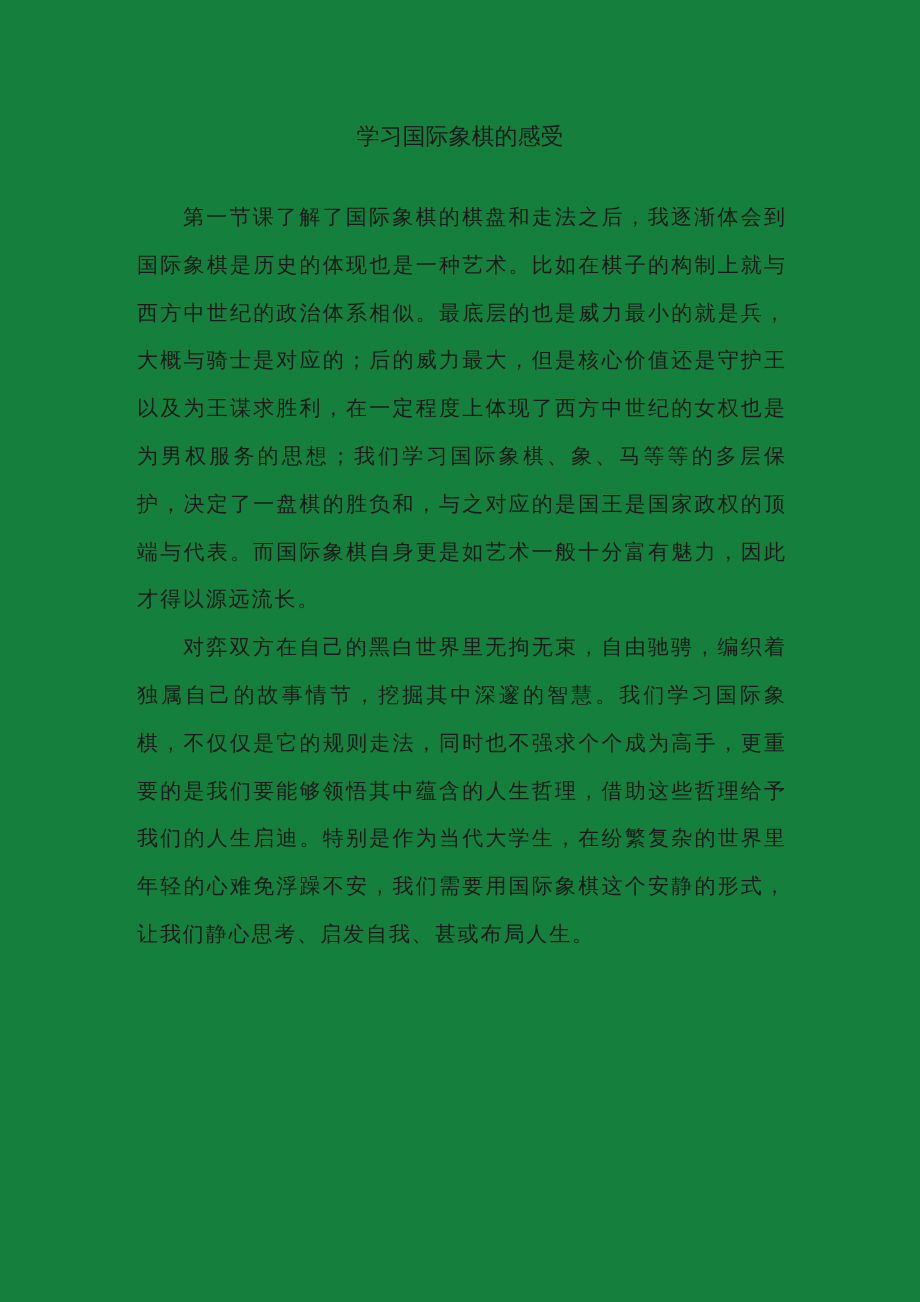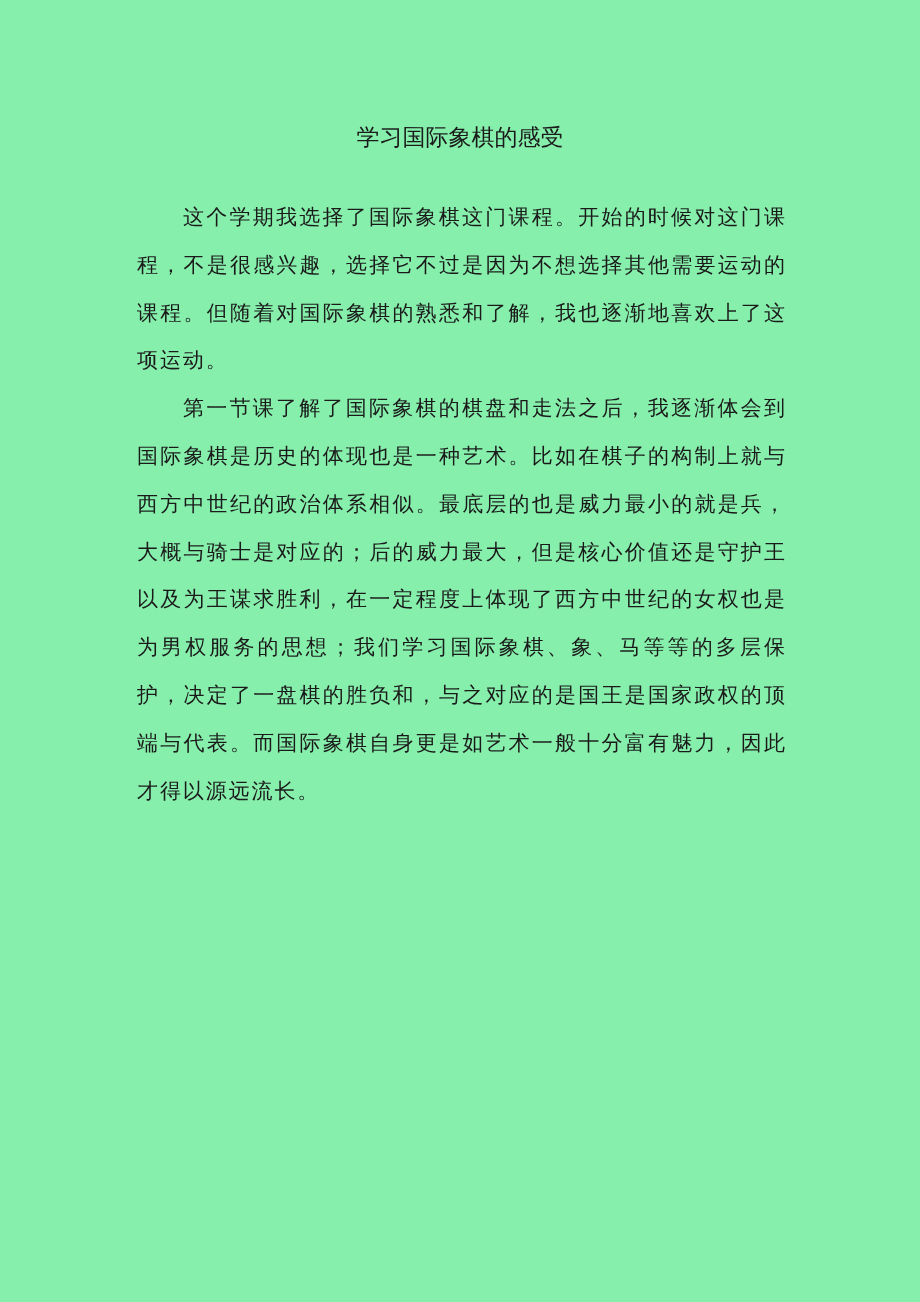--- a/index.html
+++ b/index.html
@@ -14,21 +14,22 @@
     overflow: hidden;
     font-family: "DejaVu Sans", "Liberation Sans", sans-serif;
     color: #1a1a1a;
   }
   .page {
     position: absolute;
     left: 0;
     top: 0;
     width: 920px;
     height: 1302px;
-    background: #86efac;
+    background: #15803d;
+    font-family: Liberation Serif, serif;
   }
   .title {
     position: absolute;
     top: 120px;
     left: 0;
     width: 920px;
     text-align: center;
     font-size: 23px;
     line-height: 34px;
     letter-spacing: 0px;
@@ -51,16 +52,16 @@
     color: #1a1a1a;
   }
 </style>
 </head>
 <body>
 
 <div class="page">
   <div class="title">学习国际象棋的感受</div>
 
   <div class="body-text">
-    <p class="para">这个学期我选择了国际象棋这门课程。开始的时候对这门课程，不是很感兴趣，选择它不过是因为不想选择其他需要运动的课程。但随着对国际象棋的熟悉和了解，我也逐渐地喜欢上了这项运动。</p>
     <p class="para">第一节课了解了国际象棋的棋盘和走法之后，我逐渐体会到国际象棋是历史的体现也是一种艺术。比如在棋子的构制上就与西方中世纪的政治体系相似。最底层的也是威力最小的就是兵，大概与骑士是对应的；后的威力最大，但是核心价值还是守护王以及为王谋求胜利，在一定程度上体现了西方中世纪的女权也是为男权服务的思想；我们学习国际象棋、象、马等等的多层保护，决定了一盘棋的胜负和，与之对应的是国王是国家政权的顶端与代表。而国际象棋自身更是如艺术一般十分富有魅力，因此才得以源远流长。</p>
+    <p class="para">对弈双方在自己的黑白世界里无拘无束，自由驰骋，编织着独属自己的故事情节，挖掘其中深邃的智慧。我们学习国际象棋，不仅仅是它的规则走法，同时也不强求个个成为高手，更重要的是我们要能够领悟其中蕴含的人生哲理，借助这些哲理给予我们的人生启迪。特别是作为当代大学生，在纷繁复杂的世界里年轻的心难免浮躁不安，我们需要用国际象棋这个安静的形式，让我们静心思考、启发自我、甚或布局人生。</p>
   </div>
 </div>
 
 </body></html>

